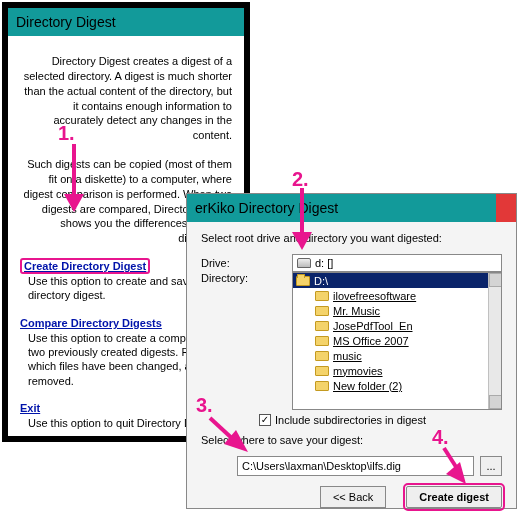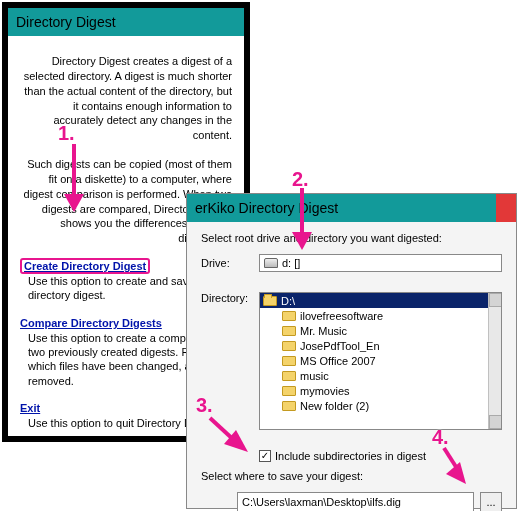--- a/index.html
+++ b/index.html
@@ -57,21 +57,21 @@
     justify-content: space-between;
     align-items: stretch;
   }
   .closebox {
     background: #e23838;
     width: 20px;
     margin: -6px -8px -6px 0;
   }
   .body2 { padding: 10px 14px 8px 14px; }
   .prompt { margin-bottom: 10px; }
-  .row { display: flex; align-items: center; margin-bottom: 20px; }
+  .row { display: flex; align-items: center; margin-bottom: 0; gap: 33px; }
   .lbl { width: 58px; }
   .combo {
     flex: 1;
     border: 1px solid #888;
     background: #fff;
     height: 18px;
     display: flex;
     align-items: center;
     padding: 0 4px;
     gap: 4px;
@@ -110,21 +110,21 @@
   .folder.open::before {
     content: "";
     position: absolute;
     left: 0; top: -3px;
     width: 6px; height: 3px;
     background: #f4d36a;
     border: 1px solid #c49a20;
     border-bottom: none;
     border-radius: 1px 1px 0 0;
   }
-  .item.child { padding-left: 22px; }
+  .item.child { padding-left: 22px; text-decoration: underline; }
   .dir-scroll {
     position: absolute;
     right: 0; top: 0;
     width: 13px; height: 100%;
     background: #e8e8e8;
     border-left: 1px solid #c0c0c0;
   }
   .dir-scroll::before {
     content: "";
     position: absolute;

